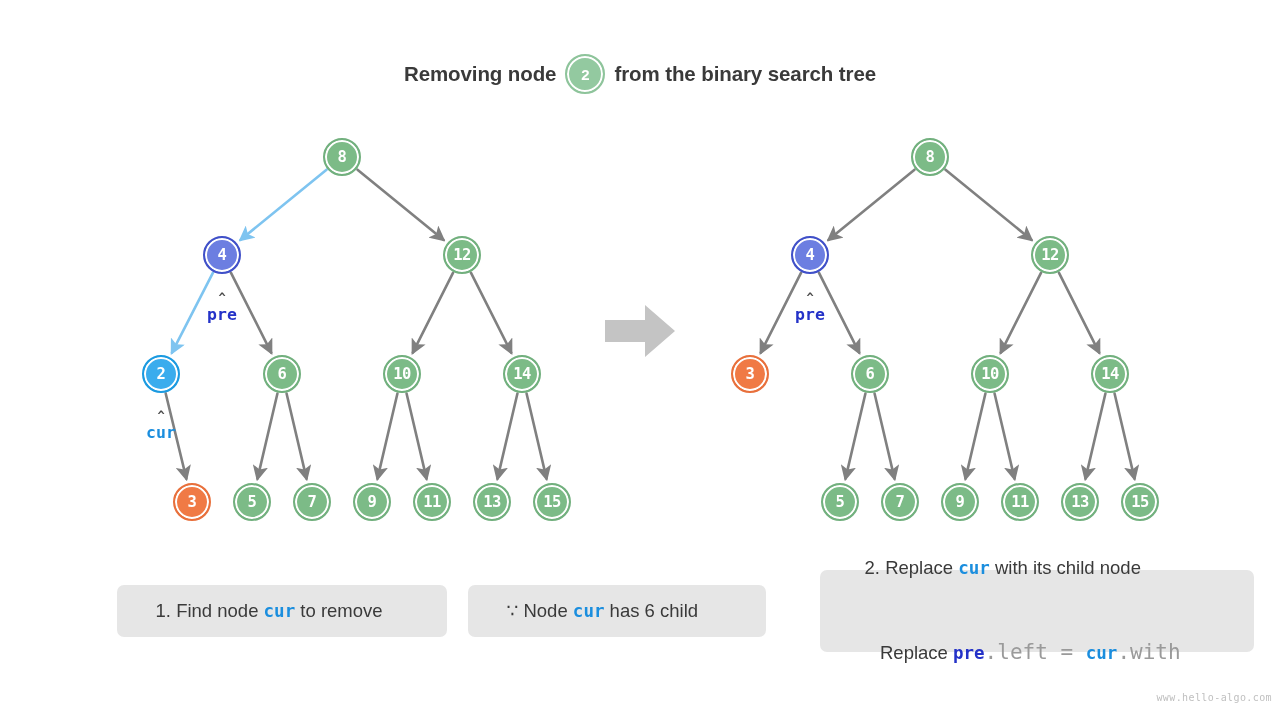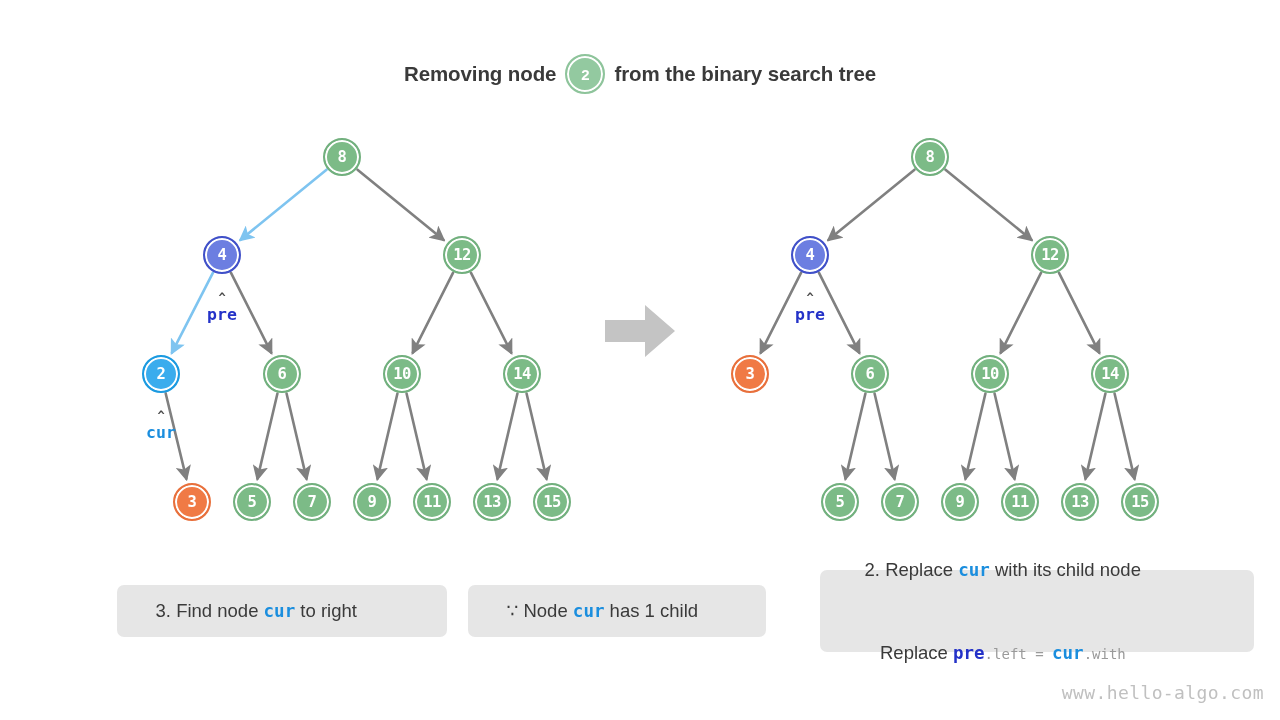--- a/index.html
+++ b/index.html
@@ -128,33 +128,33 @@
     align-items: flex-start;
     justify-content: center;
     box-sizing: border-box;
     font-size: 18.5px;
     color: #3a3a3a;
     line-height: 1.5;
   }
   .caption .line { white-space: pre; }
   .kw-cur  { color: #1b8ede; font-weight: bold; font-family: "DejaVu Sans Mono", monospace; font-size: 17.5px; }
   .kw-pre  { color: #2432c8; font-weight: bold; font-family: "DejaVu Sans Mono", monospace; font-size: 17.5px; }
-  .kw-mono { color: #9a9a9a; font-family: "DejaVu Sans Mono", monospace; font-size: 14px; }
+  .kw-mono { color: #9a9a9a; font-family: "DejaVu Sans Mono", monospace; font-size: 21px; }
 
   #caption-1 { left: 117px; top: 585px; width: 330px; height: 52px; padding-left: 18px; }
   #caption-2 { left: 468px; top: 585px; width: 298px; height: 52px; padding-left: 18px; }
   #caption-3 { left: 789px; top: 570px; width: 434px; height: 82px; padding-left: 24px; margin-left: 31px; }
 
   
   #watermark {
     position: absolute;
-    right: 16px;
+    right: 8px;
     bottom: 17px;
     font-family: "DejaVu Sans Mono", monospace;
-    font-size: 18px;
+    font-size: 10px;
     color: #c0c0c0;
     letter-spacing: 0.4px;
     margin-top: 36px;
   }
 </style>
 </head>
 <body>
 
 <div id="title-bar">
   <span class="t-text">Removing node</span>
@@ -244,27 +244,27 @@
     <div class="node green" style="left: 900px; top: 502px; pointer-events: auto;">7</div>
     <div class="node green" style="left: 960px; top: 502px; pointer-events: auto;">9</div>
     <div class="node green" style="left: 1020px; top: 502px; pointer-events: auto;">11</div>
     <div class="node green" style="left: 1080px; top: 502px; pointer-events: auto;">13</div>
     <div class="node green" style="left: 1140px; top: 502px; pointer-events: auto;">15</div>
     <div class="ptr-label indigo" style="left: 810px; top: 292px;"><span class="caret">^</span><span class="name">pre</span></div>
   </div>
 
 <div class="caption" id="caption-1">
   <div class="line">
-    <span>3. Find node </span><span class="kw-cur">cur</span><span> to right</span>
+    <span>1. Find node </span><span class="kw-cur">cur</span><span> to remove</span>
   </div>
 </div>
 
 <div class="caption" id="caption-2">
   <div class="line">
-    <span>∵ Node </span><span class="kw-cur">cur</span><span> has 1 child</span>
+    <span>∵ Node </span><span class="kw-cur">cur</span><span> has 6 child</span>
   </div>
 </div>
 
 <div class="caption" id="caption-3">
   <div class="line">
     <span>2. Replace </span><span class="kw-cur">cur</span><span> with its child node</span>
   </div>
   <div class="line">
     <span>   Replace </span><span class="kw-pre">pre</span><span class="kw-mono">.left = </span><span class="kw-cur">cur</span><span class="kw-mono">.with</span>
   </div>

